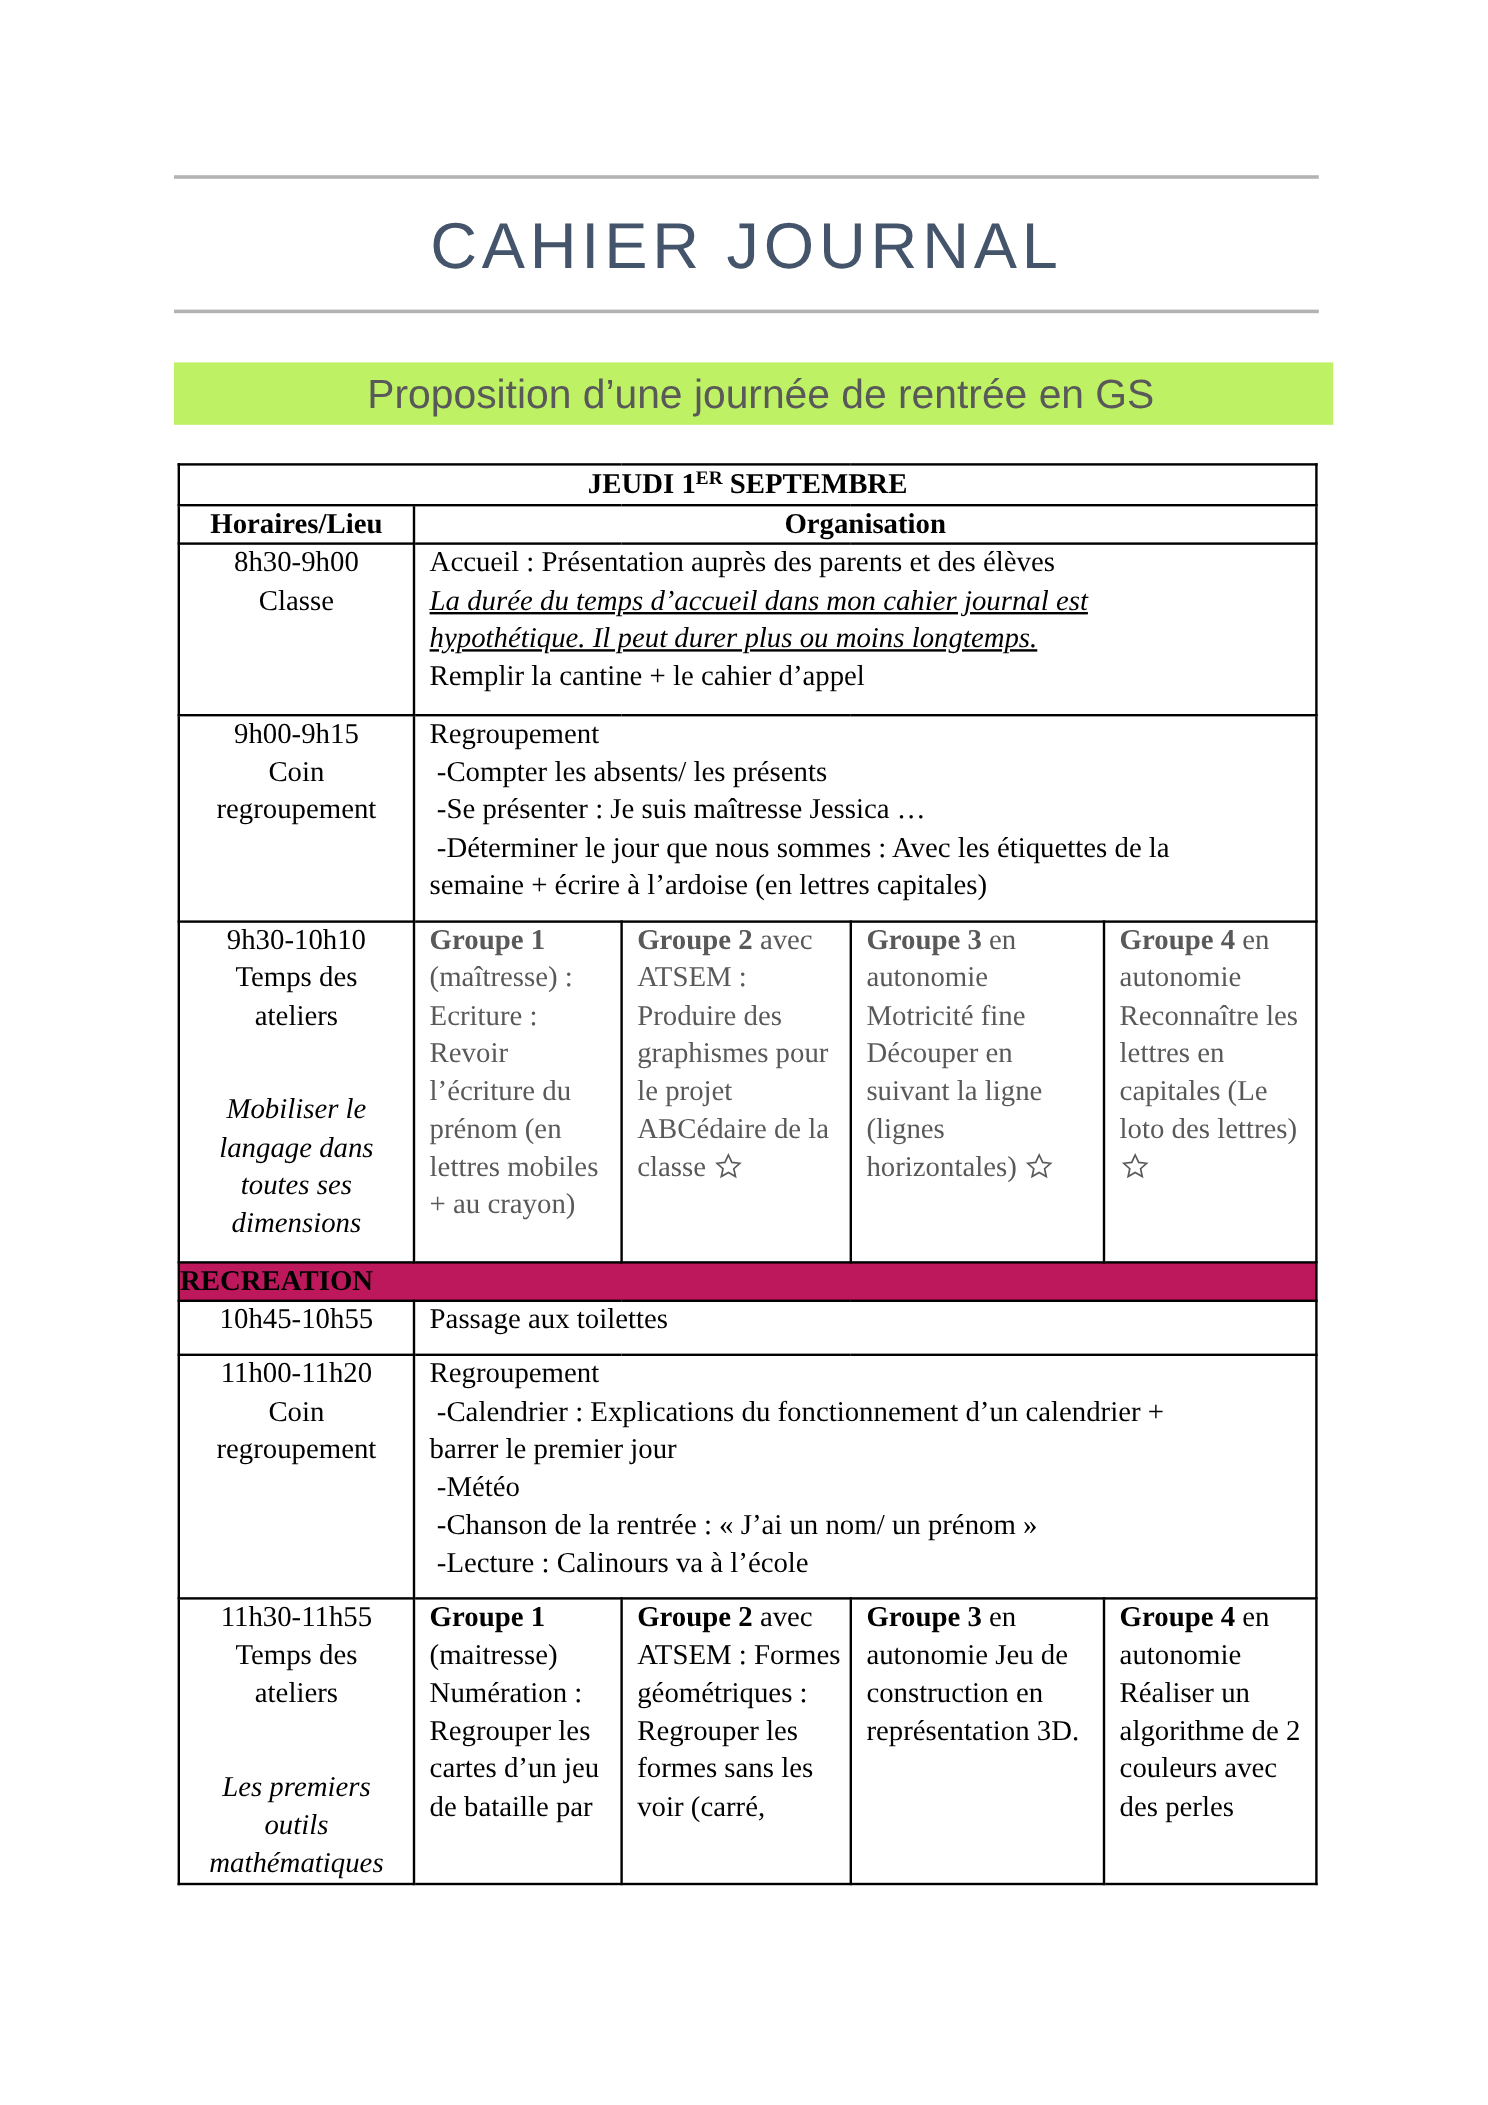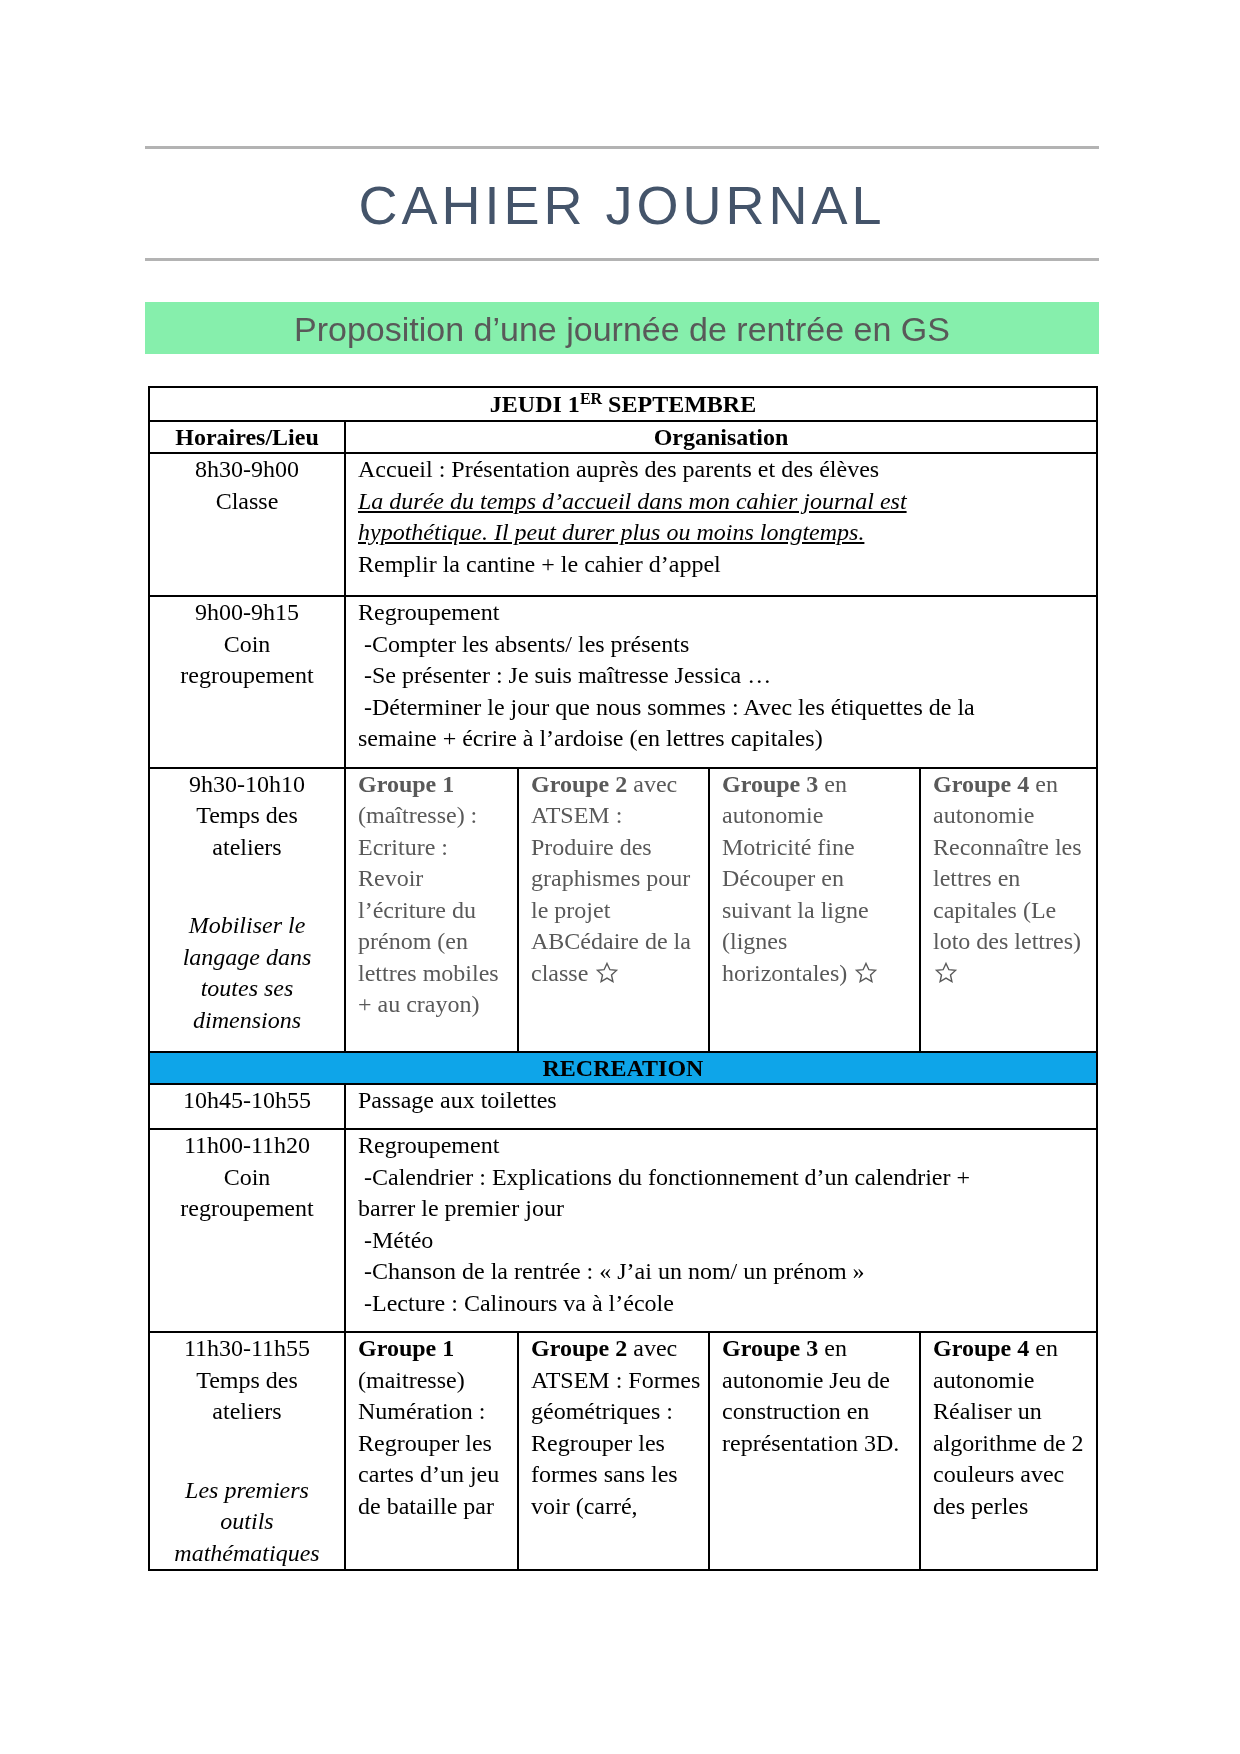--- a/index.html
+++ b/index.html
@@ -9,23 +9,24 @@
     .rule.top { top: 146px; }
     .rule.bottom { top: 258px; }
     .title {
       position: absolute; left: 145px; width: 954px; top: 170px;
       text-align: center; font-family: "Liberation Sans", sans-serif;
       font-size: 54px; letter-spacing: 4px; color: #44546a; font-weight: normal;
       line-height: 70px;
     }
     .subtitle {
       position: absolute; left: 145px; width: 954px; top: 302px; height: 52px;
-      background: #86efac; text-align: center;
+      background: #bef264; text-align: center;
       font-family: "Liberation Sans", sans-serif; font-size: 34px; color: #595959;
       line-height: 54px;
+      padding-left: 12px;
     }
     table.journal {
       position: absolute; left: 148px; top: 386px; width: 948px;
       border-collapse: collapse; table-layout: fixed;
       font-family: "Liberation Serif", serif; font-size: 24px; color: #000;
     }
     table.journal td {
       border: 2px solid #000; vertical-align: top; padding: 0 6px 12px 10px;
       line-height: 31.5px;
     }
@@ -33,21 +34,21 @@
     .hdr-day sup { font-size: 16px; vertical-align: 8px; line-height: 0; }
     .hdr-col { text-align: center; font-weight: bold; padding: 0 !important; line-height: 30px !important; }
     .time-cell { text-align: center; padding: 0 20px !important; }
     .time-cell .ital { font-style: italic; margin-top: 47px; }
     .org-cell { padding-left: 12px !important; }
     .org-cell .line { display: block; }
     .org-cell .ul-ital { font-style: italic; text-decoration: underline; margin-top: 25px; }
     .org-cell .indent { padding-left: 6px; }
     .grey { color: #595959; }
     .grp-title { font-weight: bold; margin-top: 36px; }
-    .rec-row td { background: #0ea5e9; text-align: center; font-weight: bold; padding: 0 !important; line-height: 30px !important; }
+    .rec-row td { background: #be185d; text-align: left; font-weight: bold; padding: 0 !important; line-height: 30px !important; }
     .star { font-size: 24px; line-height: 0; color: #595959; }
     .star svg { vertical-align: -4px; }
   </style>
 </head>
 <body>
 
 <div class="page">
   <div class="rule top"></div>
   <div class="title">CAHIER JOURNAL</div>
   <div class="rule bottom"></div>

